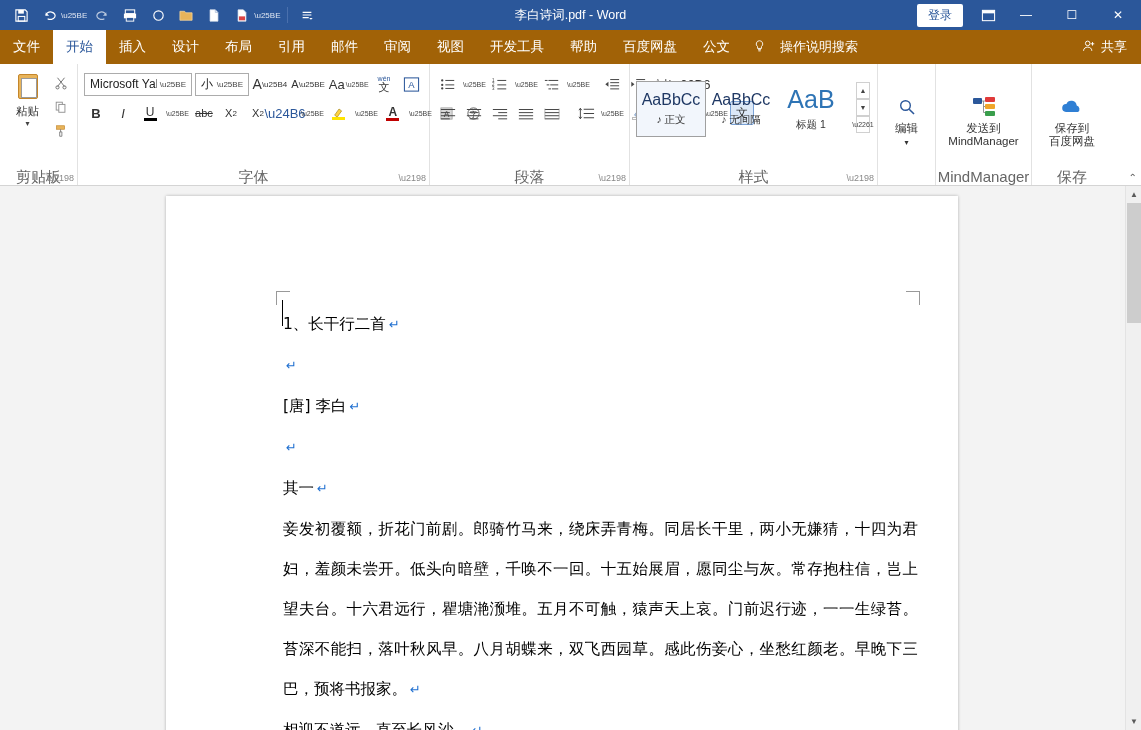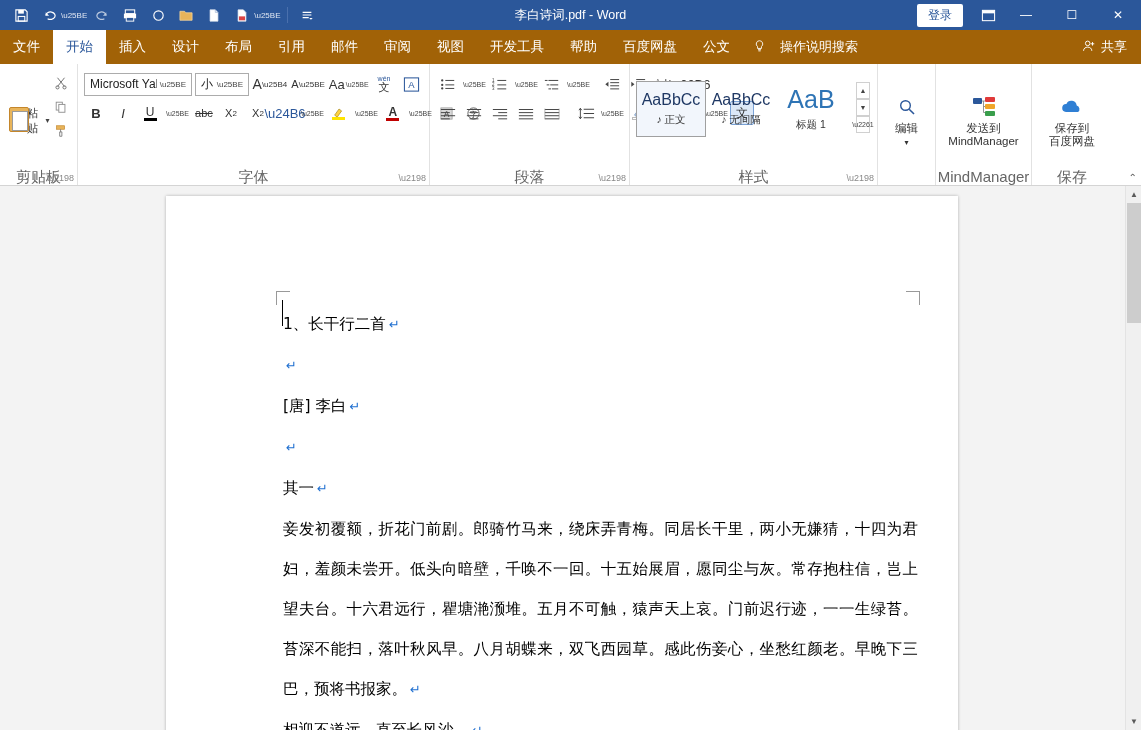--- a/index.html
+++ b/index.html
@@ -88,21 +88,21 @@
   }
   .dlg-launcher {
     position: absolute; right: 3px; bottom: 2px;
     font-size: 9px; color: #888;
   }
 
   
   .g-clip { width: 78px; align-items: center; }
   .clip-row { display: flex; height: 100%; }
   .paste {
-    display: flex; flex-direction: row; align-items: center; justify-content: flex-start;
+    display: flex; flex-direction: column; align-items: center; justify-content: flex-start;
     width: 44px; padding-top: 3px;
   }
   .paste-ico {
     width: 26px; height: 30px; position: relative;
   }
   .paste-ico .board {
     position: absolute; left: 3px; top: 2px; width: 20px; height: 25px;
     background: #e8b45a; border: 1px solid #c4862b; border-radius: 2px;
   }
   .paste-ico .sheet {

